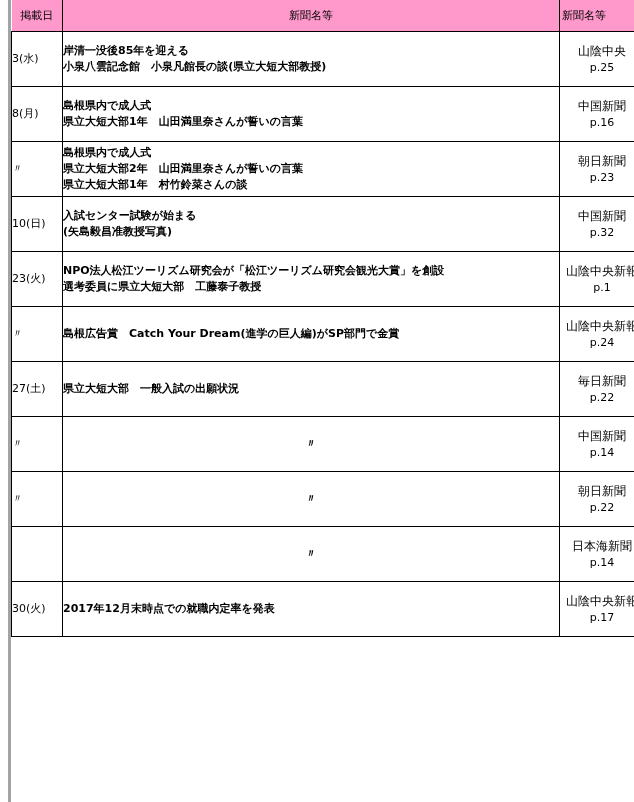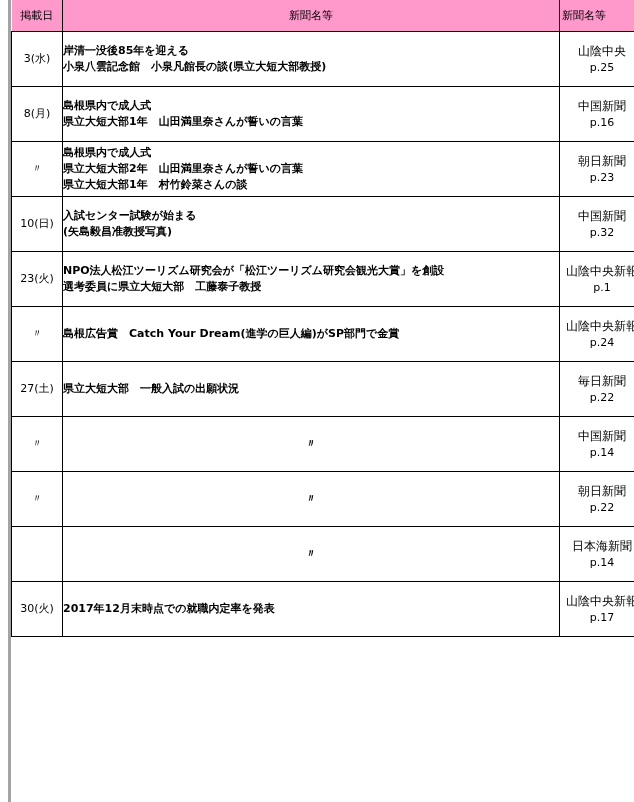--- a/index.html
+++ b/index.html
@@ -47,21 +47,21 @@
       background: #ff99cc;
       height: 31px;
       font-weight: normal;
       border-top: none;
     }
     table.news thead th.h-date { text-align: center; border-left: none; }
     table.news thead th.h-body { text-align: center; }
     table.news thead th.h-paper { text-align: left; padding-left: 2px; }
     table.news tbody td { height: 54px; }
     td.date {
-      text-align: center;
+      text-align: left;
       border-left: none;
     }
     td.body {
       text-align: left;
       padding-left: 3px;
       font-weight: bold;
     }
     td.body.ditto {
       text-align: center;
       padding-left: 0;

